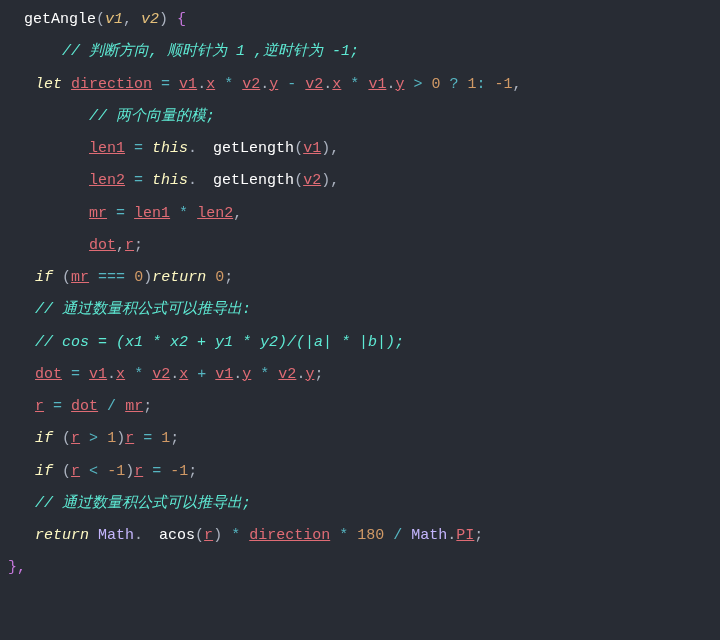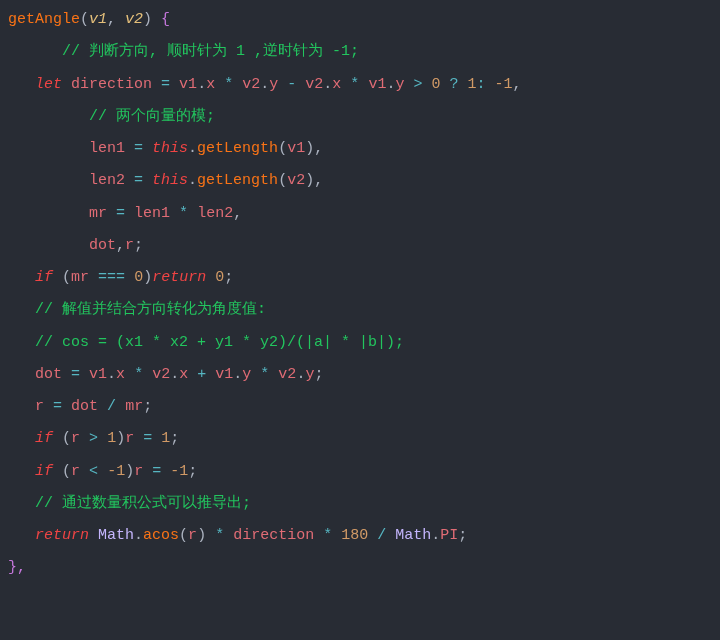--- a/index.html
+++ b/index.html
@@ -13,44 +13,44 @@
     width: 720px;
     height: 640px;
     overflow: hidden;
   }
   pre {
     margin: 0;
     padding: 4px 8px;
     white-space: pre;
     font-family: inherit;
   }
-  .fn      { color: #f97316; }          
+  .fn      { color: #ffffff; margin-left: 16px; }          
   .param   { color: #e5c07b; font-style: italic; } 
   .punct   { color: #abb2bf; }          
   .brace   { color: #c678dd; }          
-  .comment { color: #22c55e; }
-  .kw      { color: #ef4444; font-style: italic; } 
+  .comment { color: #5eead4; font-style: italic; }
+  .kw      { color: #fef9c3; font-style: italic; } 
   .num     { color: #d19a66; }          
   .op      { color: #56b6c2; }          
-  .ident   { color: #e06c75; }          
+  .ident   { color: #e06c75; text-decoration: underline; }          
   .obj     { color: #c4b5fd; }          
 </style>
 </head>
 <body>
 
 <pre><span class="fn">getAngle</span><span class="punct">(</span><span class="param">v1</span><span class="punct">, </span><span class="param">v2</span><span class="punct">)</span><span class="brace"> {</span>
       <span class="comment">// 判断方向, 顺时针为 1 ,逆时针为 -1;</span>
    <span class="kw">let</span> <span class="ident">direction</span> <span class="op">=</span> <span class="ident">v1</span><span class="punct">.</span><span class="ident">x</span> <span class="op">*</span> <span class="ident">v2</span><span class="punct">.</span><span class="ident">y</span> <span class="op">-</span> <span class="ident">v2</span><span class="punct">.</span><span class="ident">x</span> <span class="op">*</span> <span class="ident">v1</span><span class="punct">.</span><span class="ident">y</span> <span class="op">&gt;</span> <span class="num">0</span> <span class="op">?</span> <span class="num">1</span><span class="op">:</span> <span class="num">-1</span><span class="punct">,</span>
          <span class="comment">// 两个向量的模;</span>
          <span class="ident">len1</span> <span class="op">=</span> <span class="kw">this</span><span class="punct">.</span><span class="fn">getLength</span><span class="punct">(</span><span class="ident">v1</span><span class="punct">),</span>
          <span class="ident">len2</span> <span class="op">=</span> <span class="kw">this</span><span class="punct">.</span><span class="fn">getLength</span><span class="punct">(</span><span class="ident">v2</span><span class="punct">),</span>
          <span class="ident">mr</span> <span class="op">=</span> <span class="ident">len1</span> <span class="op">*</span> <span class="ident">len2</span><span class="punct">,</span>
          <span class="ident">dot</span><span class="punct">,</span><span class="ident">r</span><span class="punct">;</span>
    <span class="kw">if</span> <span class="punct">(</span><span class="ident">mr</span> <span class="op">===</span> <span class="num">0</span><span class="punct">)</span><span class="kw">return</span> <span class="num">0</span><span class="punct">;</span>
-   <span class="comment">// 解值并结合方向转化为角度值:</span>
+   <span class="comment">// 通过数量积公式可以推导出:</span>
    <span class="comment">// cos = (x1 * x2 + y1 * y2)/(|a| * |b|);</span>
    <span class="ident">dot</span> <span class="op">=</span> <span class="ident">v1</span><span class="punct">.</span><span class="ident">x</span> <span class="op">*</span> <span class="ident">v2</span><span class="punct">.</span><span class="ident">x</span> <span class="op">+</span> <span class="ident">v1</span><span class="punct">.</span><span class="ident">y</span> <span class="op">*</span> <span class="ident">v2</span><span class="punct">.</span><span class="ident">y</span><span class="punct">;</span>
    <span class="ident">r</span> <span class="op">=</span> <span class="ident">dot</span> <span class="op">/</span> <span class="ident">mr</span><span class="punct">;</span>
    <span class="kw">if</span> <span class="punct">(</span><span class="ident">r</span> <span class="op">&gt;</span> <span class="num">1</span><span class="punct">)</span><span class="ident">r</span> <span class="op">=</span> <span class="num">1</span><span class="punct">;</span>
    <span class="kw">if</span> <span class="punct">(</span><span class="ident">r</span> <span class="op">&lt;</span> <span class="num">-1</span><span class="punct">)</span><span class="ident">r</span> <span class="op">=</span> <span class="num">-1</span><span class="punct">;</span>
    <span class="comment">// 通过数量积公式可以推导出;</span>
    <span class="kw">return</span> <span class="obj">Math</span><span class="punct">.</span><span class="fn">acos</span><span class="punct">(</span><span class="ident">r</span><span class="punct">)</span> <span class="op">*</span> <span class="ident">direction</span> <span class="op">*</span> <span class="num">180</span> <span class="op">/</span> <span class="obj">Math</span><span class="punct">.</span><span class="ident">PI</span><span class="punct">;</span>
 <span class="brace">},</span></pre>
 
 </body></html>

